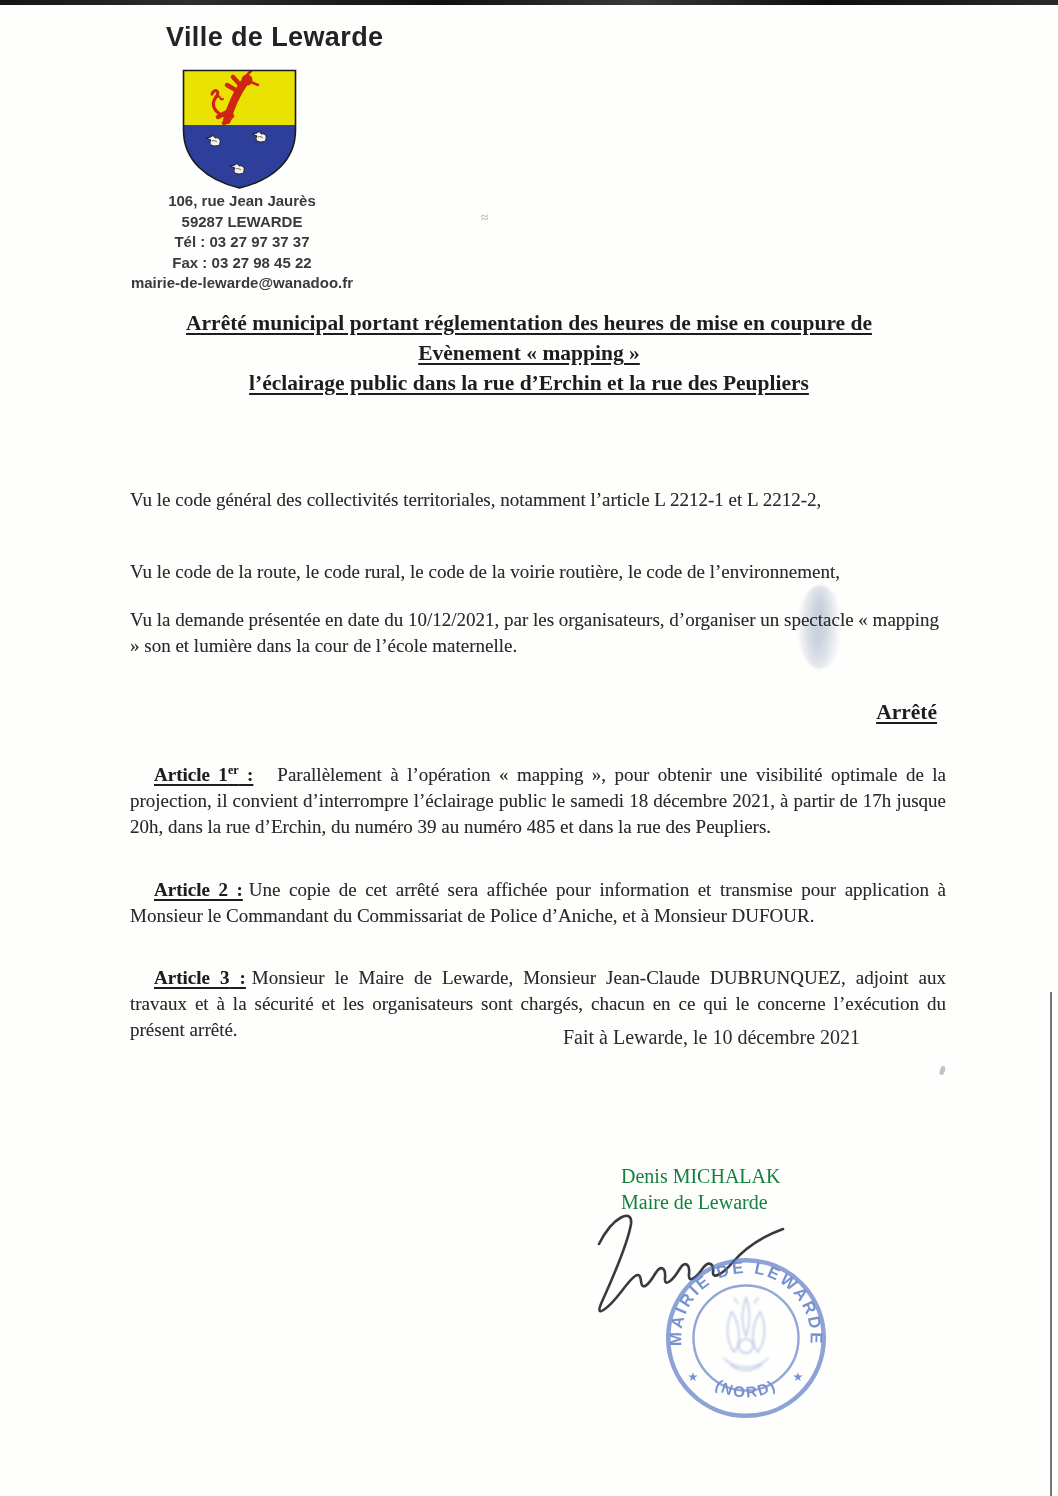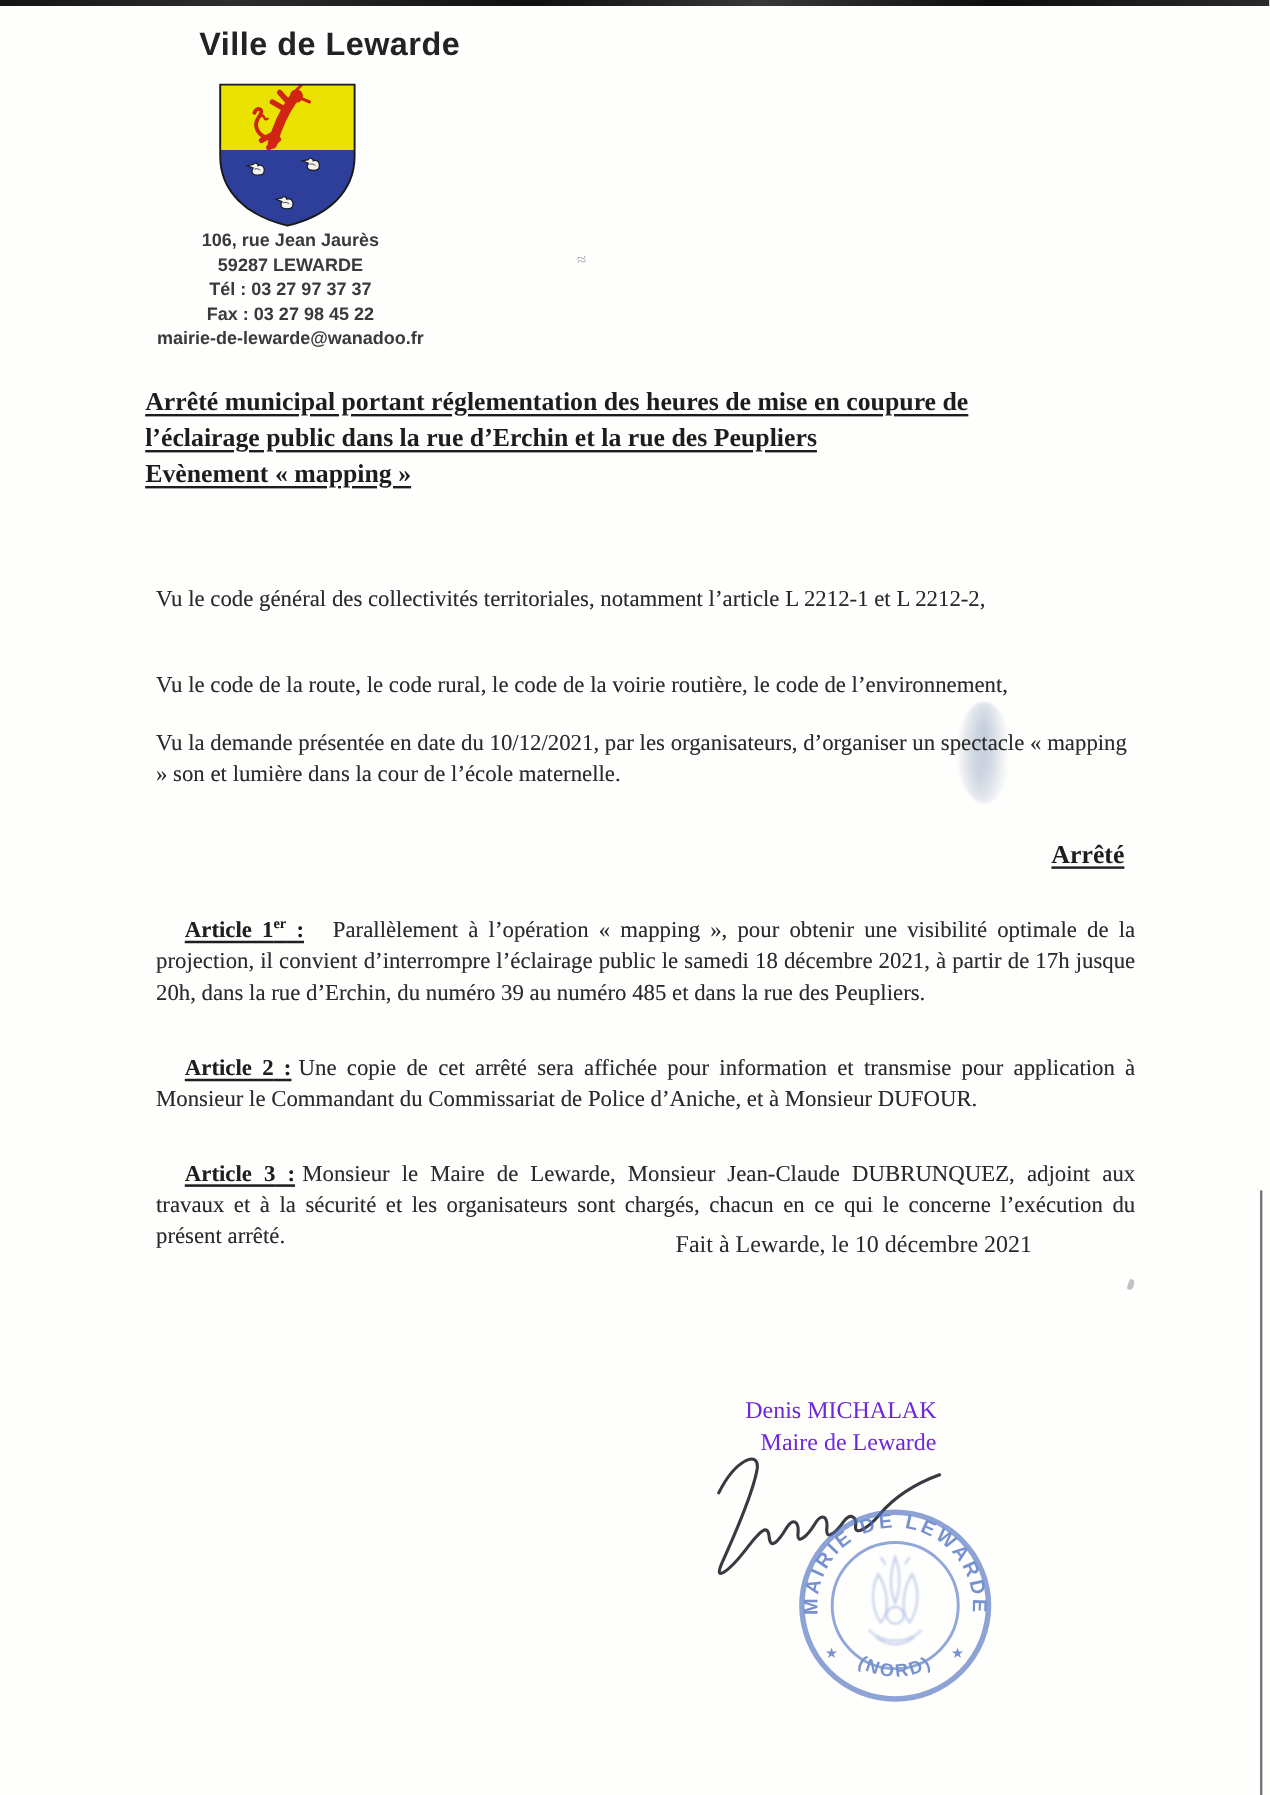--- a/index.html
+++ b/index.html
@@ -19,37 +19,37 @@
   .speck-dot{left:940px;top:1066px;width:5px;height:9px;border-radius:40% 60% 60% 40%;
     background:#9a9aa2;opacity:.6;transform:rotate(18deg);}
   
   .city-title{left:127px;top:22px;font-family:"Liberation Sans",sans-serif;font-weight:bold;
     font-size:27px;letter-spacing:.4px;color:#232323;margin-left:39px;}
   .crest{left:181px;top:68px;}
   .address{left:103px;top:191px;width:278px;text-align:center;
     font-family:"Liberation Sans",sans-serif;font-weight:bold;font-size:15px;
     line-height:20.5px;color:#3a3a3a;}
   
-  .title-block{left:121px;top:320px;width:816px;
+  .title-block{left:121px;top:308px;width:816px;text-align:center;
     font-weight:bold;font-size:21.5px;line-height:30px;color:#1d1d1d;}
   .u{text-decoration:underline;text-decoration-thickness:1.8px;text-underline-offset:3px;}
   .section-heading{left:121px;top:700px;width:816px;text-align:right;
     font-weight:bold;font-size:21.5px;color:#1d1d1d;}
   
   .para{left:130px;width:816px;font-size:19px;line-height:26px;color:#2a2a2a;
     text-shadow:0 0 .4px rgba(40,40,40,.35);}
   .article{text-align:justify;line-height:25.8px;}
   .art-label{font-weight:bold;text-decoration:underline;text-decoration-thickness:1.6px;
     text-underline-offset:3px;color:#1e1e1e;margin-left:24px;}
   .art-label sup{font-size:12px;}
   .gap-wide{margin-left:24px;}
   .gap-norm{margin-left:6px;margin-top:44px;}
   
   .place-date{left:563px;top:1026px;font-size:20px;color:#2a2a2a;}
-  .sig-block{left:621px;top:1163px;font-size:20px;line-height:26px;color:#6d28d9;text-align:right;}
+  .sig-block{left:621px;top:1163px;font-size:20px;line-height:26px;color:#15803d;}
   .signature{left:583px;top:1206px;}
   .stamp{left:645px;top:1237px;opacity:.74;}
 </style>
 </head>
 <body>
 
 <div class="page">
 
   <div class="abs scan-top"></div>
   <div class="abs scan-right"></div>
@@ -97,22 +97,22 @@
   <div class="abs address">
     <div>106, rue Jean Jaurès</div>
     <div>59287 LEWARDE</div>
     <div>Tél : 03 27 97 37 37</div>
     <div>Fax : 03 27 98 45 22</div>
     <div>mairie-de-lewarde@wanadoo.fr</div>
   </div>
 
   <div class="abs title-block">
     <div><span class="u">Arrêté municipal portant réglementation des heures de mise en coupure de</span></div>
+    <div><span class="u">Evènement « mapping »</span></div>
     <div><span class="u">l’éclairage public dans la rue d’Erchin et la rue des Peupliers</span></div>
-    <div><span class="u">Evènement « mapping »</span></div>
   </div>
 
   <div class="abs para" style="top:487px">Vu le code général des collectivités territoriales, notamment l’article L 2212-1 et L 2212-2,</div>
   <div class="abs para" style="top:559px">Vu le code de la route, le code rural, le code de la voirie routière, le code de l’environnement,</div>
   <div class="abs para" style="top:607px">Vu la demande présentée en date du 10/12/2021, par les organisateurs, d’organiser un spectacle « mapping » son et lumière dans la cour de l’école maternelle.</div>
 
   <div class="abs section-heading">
     <span class="u">Arrêté</span>
   </div>
 

